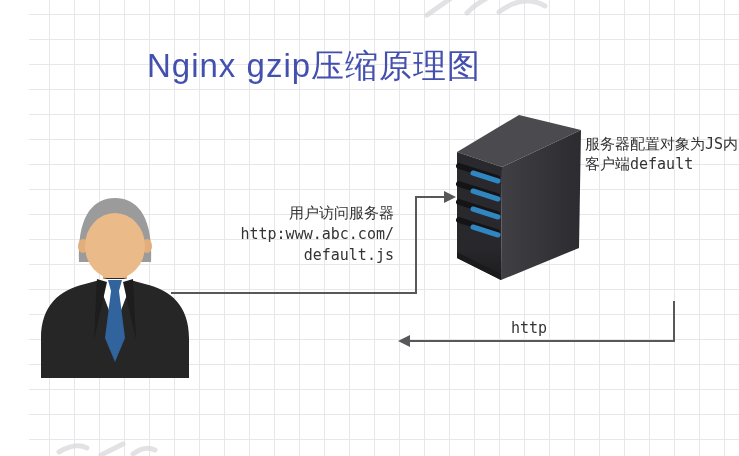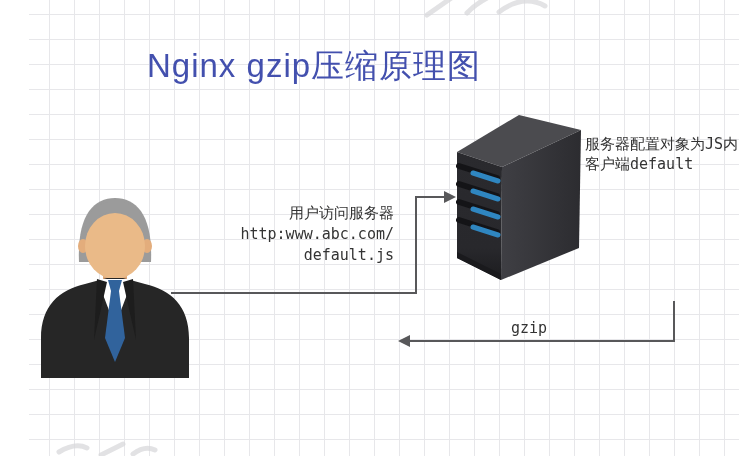--- a/index.html
+++ b/index.html
@@ -142,15 +142,15 @@
 
   <div id="user-request-label" class="abs label">用户访问服务器
 http:www.abc.com/
 default.js</div>
 
   <div id="server-config-label" class="abs label">服务器配置对象为JS内
 客户端default</div>
 
 
 
-  <div id="gzip-label" class="abs label">gzip</div>
+  <div id="gzip-label" class="abs label">http</div>
 
 </div>
 
 </body></html>

